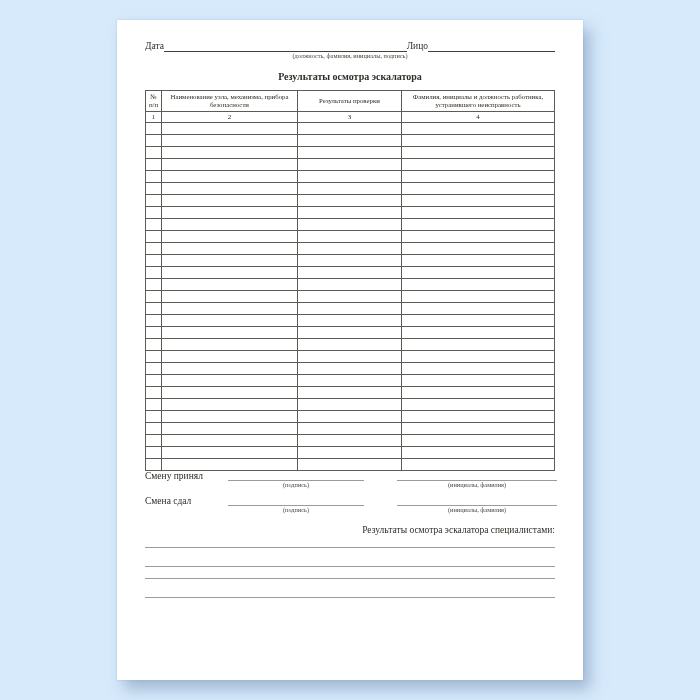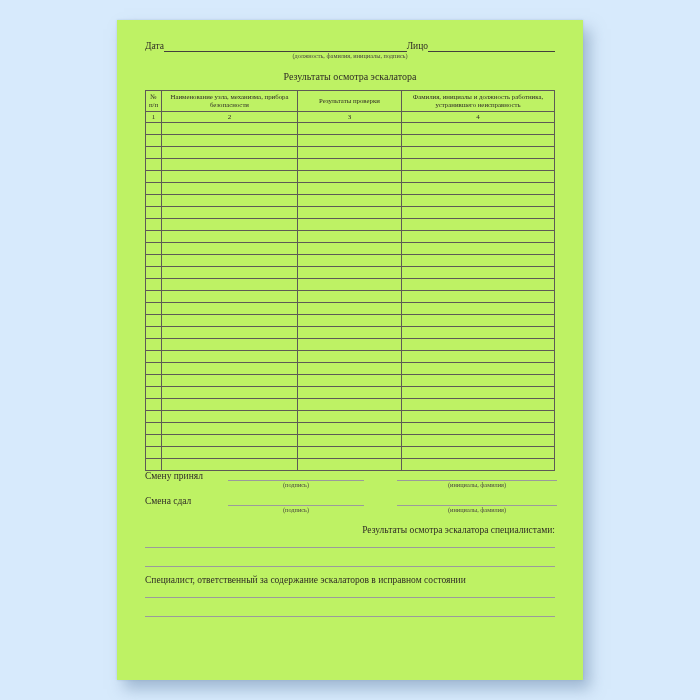--- a/index.html
+++ b/index.html
@@ -1,28 +1,28 @@
 <!DOCTYPE html>
 <html><head>
 <meta charset="utf-8">
 <style>
   html,body{margin:0;padding:0;width:700px;height:700px;overflow:hidden;}
   body{background:#d7eafc;font-family:"Liberation Serif","DejaVu Serif",serif;color:#2f2b26;}
   .paper{
     position:absolute;left:117px;top:20px;width:466px;height:660px;
-    background:#bef264;box-sizing:border-box;padding:21px 28px 0 28px;
+    background:#ffffff;box-sizing:border-box;padding:21px 28px 0 28px;
     box-shadow:0 0 2px rgba(120,150,180,.35), 7px 9px 14px rgba(105,135,170,.5);
   }
   .row{display:flex;align-items:flex-end;}
   .lbl{font-size:9.5px;line-height:11px;white-space:nowrap;}
   .fill{flex:1;border-bottom:1px solid #43403b;height:9px;}
   .fill.light{border-bottom-color:#9b9b9b;}
   .w127{flex:0 0 127px;}
   .hint{font-size:6.3px;color:#4a463f;text-align:center;line-height:8px;}
-  .title{margin-top:11px;text-align:center;font-weight:normal;font-size:10px;line-height:11px;}
+  .title{margin-top:11px;text-align:center;font-weight:bold;font-size:10px;line-height:11px;}
   table{border-collapse:collapse;width:100%;table-layout:fixed;margin-top:8px;}
   th,td{border:1px solid #5e5a55;padding:0;overflow:hidden;}
   th{font-weight:normal;font-size:6.8px;line-height:8.2px;height:18px;padding:1px 2px;text-align:center;vertical-align:middle;}
   tr.nums td{height:10px;font-size:7px;line-height:10px;text-align:center;}
   tbody.blank td{height:11px;}
   .sig{position:relative;height:22px;}
   .sig .lbl{position:absolute;left:0;top:0;}
   .sig .grp{position:absolute;top:0;}
   .sig .grp .line{height:9px;border-bottom:1px solid #9b9b9b;}
   .g1{left:83px;width:136px;}
@@ -270,17 +270,16 @@
     </span>
   </div>
 
   <div class="row spec-row">
     <span class="lbl">Результаты осмотра эскалатора специалистами:</span>
     <span class="fill light"></span>
   </div>
   <div class="wline" style="margin-top:10px;"></div>
   <div class="wline" style="margin-top:18px;"></div>
 
-  <div class="resp">Специалист, ответственный за содержание эскалаторов в исправном состоянии</div>
   <div class="wline" style="margin-top:11px;"></div>
   <div class="wline" style="margin-top:18px;"></div>
 
 </div>
 
 </body></html>

